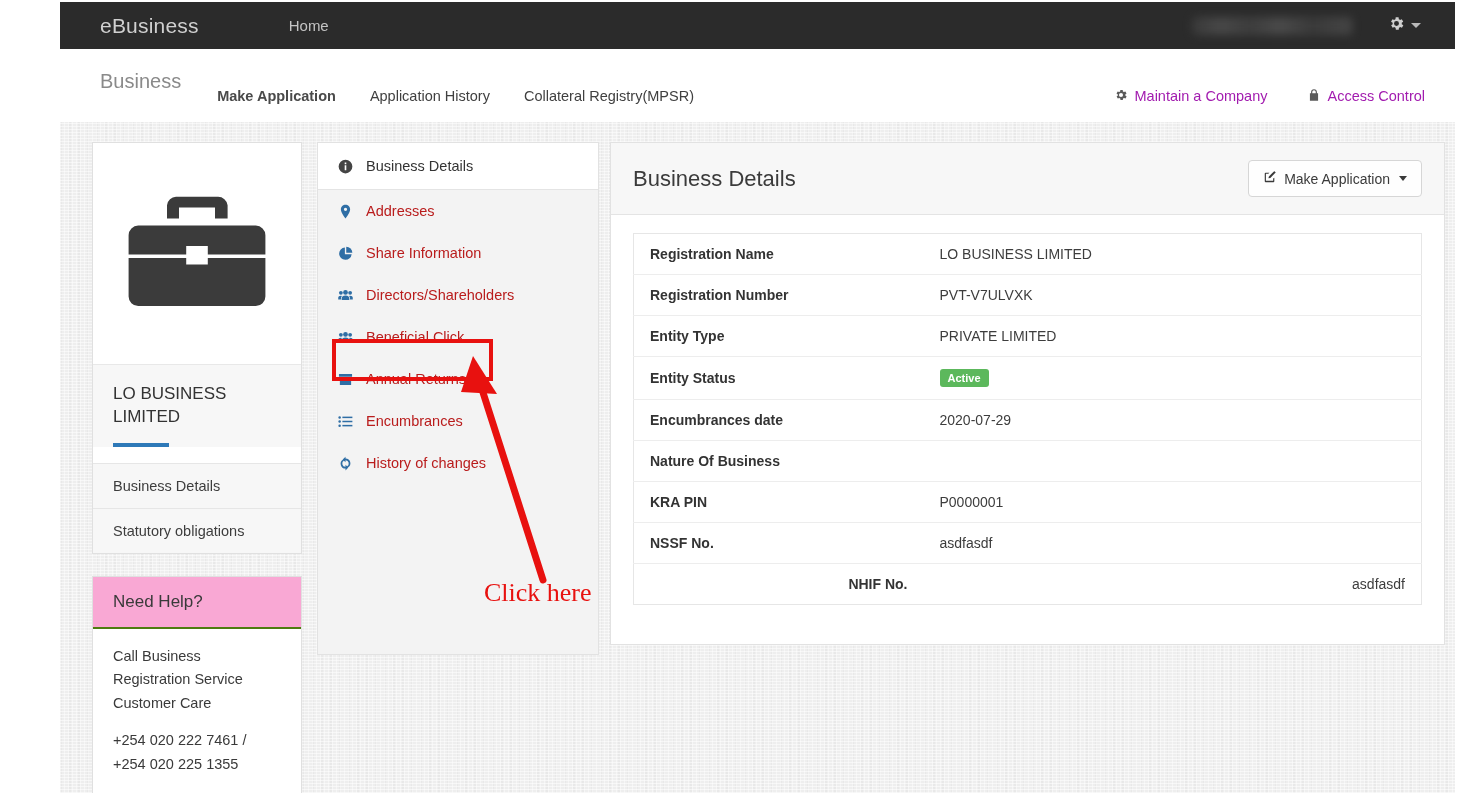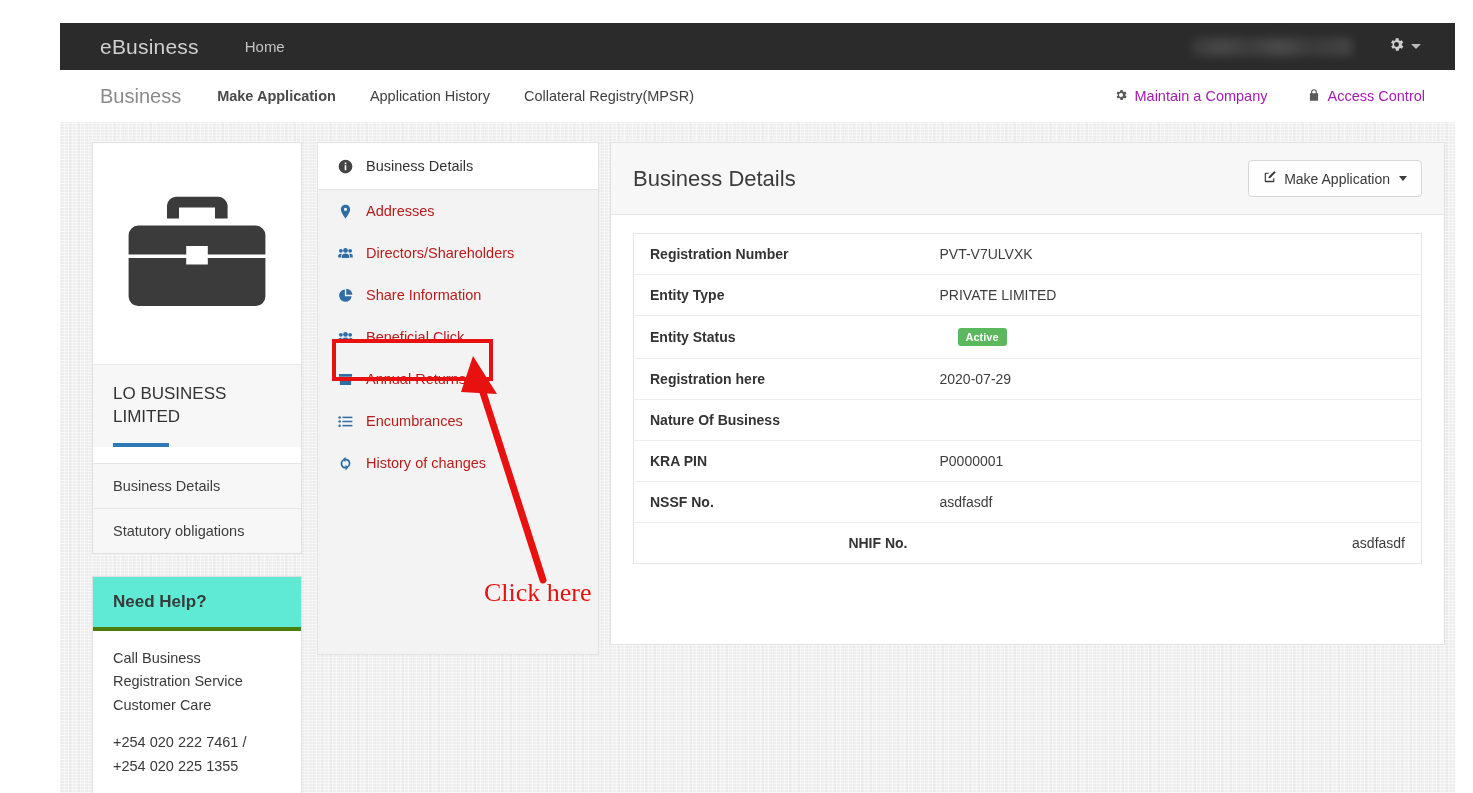--- a/index.html
+++ b/index.html
@@ -17,22 +17,22 @@
     left: 60px; top: 122px; width: 1395px; height: 671px;
     background-color: #eeeeee;
     background-image:
       repeating-linear-gradient(0deg, rgba(255,255,255,.55) 0 1px, rgba(0,0,0,0) 1px 3px),
       repeating-linear-gradient(90deg, rgba(255,255,255,.45) 0 1px, rgba(0,0,0,0) 1px 4px),
       repeating-linear-gradient(90deg, rgba(0,0,0,.025) 0 2px, rgba(0,0,0,0) 2px 9px);
   }
 
   
   .topbar {
-    position: absolute; left: 60px; top: 23px; width: 1395px; height: 47px;
-    background: #2b2b2b; display: flex; align-items: center;
+    position: absolute; left: 60px; top: 2px; width: 1395px; height: 47px;
+    background: #2b2b2b; display: flex; align-items: center; gap: 44px;
   }
   .brand {
     color: #d0d0d0; font-size: 21px; margin-left: 40px; letter-spacing: .2px;
   }
   .top-home {
     color: #c3c3c3; font-size: 15px; margin-left: 46px;
   }
   .topbar-right {
     margin-left: auto; display: flex; align-items: center; margin-right: 34px;
   }
@@ -45,21 +45,21 @@
   .gear-top svg { width: 17px; height: 17px; fill: #cfcfcf; }
   .caret-top {
     width: 0; height: 0; margin-left: 6px;
     border-left: 5px solid transparent; border-right: 5px solid transparent;
     border-top: 5px solid #b9b9b9;
   }
 
   
   .subnav {
     position: absolute; left: 60px; top: 70px; width: 1395px; height: 52px;
-    background: #ffffff; display: flex; align-items: center;
+    background: #ffffff; display: flex; 
   }
   .subnav-brand {
     font-size: 20px; color: #8a8a8a; margin-left: 40px; font-weight: 400;
   }
   .subnav-links { display: flex; align-items: center; margin-left: 36px; }
   .subnav-link {
     font-size: 14.5px; color: #404040; margin-right: 34px; white-space: nowrap;
   }
   .subnav-link.active { color: #4a4a4a; font-weight: bold; }
   .subnav-right { margin-left: auto; display: flex; align-items: center; margin-right: 30px; }
@@ -80,23 +80,22 @@
   .logo-box svg { width: 152px; height: 120px; fill: #3b3b3b; }
   .biz-name-wrap { padding: 18px 20px 0 20px; background: #f7f7f7; }
   .biz-name { font-size: 17px; color: #333; line-height: 1.35; }
   .blue-rule { width: 56px; height: 4px; background: #2e79b8; margin-top: 14px; margin-bottom: 16px; }
   .side-item {
     padding: 14px 20px; font-size: 14.5px; color: #3d3d3d;
     border-top: 1px solid #e6e6e6; background: #f7f7f7;
   }
   .help-card { margin-top: 22px; border: 1px solid #e0e0e0; background:#fff; }
   .help-head {
-    padding: 15px 20px; font-size: 17px; color: #3a3a3a; background: #5eead4;
-    border-bottom: 4px solid #4d7c0f;
-    font-weight: bold;
+    padding: 15px 20px; font-size: 17px; color: #3a3a3a; background: #f9a8d4;
+    border-bottom: 2px solid #4d7c0f;
   }
   .help-body { padding: 16px 20px 20px 20px; font-size: 14.5px; color: #3a3a3a; line-height: 1.62; }
   .help-gap { height: 14px; }
 
   
   .midpanel {
     position: absolute; left: 317px; top: 142px; width: 282px; height: 513px;
     background: #f3f3f3; border: 1px solid #e2e2e2;
   }
   .mid-active {
@@ -135,21 +134,21 @@
   }
   .table-wrap { padding: 18px 22px 22px 22px; }
   table.details { width: 100%; border-collapse: collapse; border: 1px solid #e6e6e6; }
   table.details tr { border-bottom: 1px solid #ededed; }
   table.details tr:last-child { border-bottom: none; text-align: right; }
   table.details td { padding: 12px 16px; font-size: 14px; vertical-align: middle; height: 41px; }
   td.lbl { width: 290px; font-weight: bold; color: #333; }
   td.val { color: #3d3d3d; }
   .badge {
     display: inline-block; background: #5cb85c; color: #fff;
-    font-size: 11px; font-weight: bold; padding: 3px 8px; border-radius: 3px; margin-left: 18px;
+    font-size: 11px; font-weight: bold; padding: 3px 8px; border-radius: 3px;
   }
 
   
   .anno-box {
     position: absolute; left: 332px; top: 339px; width: 161px; height: 42px;
     border: 4px solid #e8110f; pointer-events: none;
   }
   .anno-arrow { position: absolute; left: 455px; top: 350px; pointer-events: none; }
   .anno-text {
     position: absolute; left: 484px; top: 578px;
@@ -250,40 +249,40 @@
       <span class="mi-icon">
         <svg viewBox="0 0 24 24">
             <path d="M12 1C7.9 1 4.6 4.3 4.6 8.4 4.6 14 12 23 12 23s7.4-9 7.4-14.6C19.4 4.3 16.1 1 12 1zm0 10a2.6 2.6 0 1 1 2.6-2.6A2.6 2.6 0 0 1 12 11z"></path>
           </svg>
       </span>
       <span>Addresses</span>
     </div>
 
     <div class="mid-item">
       <span class="mi-icon">
+        <svg viewBox="0 0 24 24">
+            <path d="M11 2.2A10 10 0 1 0 21.8 13H11V2.2z"></path>
+            <path d="M13.2 1v9.8H23A10 10 0 0 0 13.2 1z"></path>
+          </svg>
+      </span>
+      <span>Share Information</span>
+    </div>
+
+    <div class="mid-item">
+      <span class="mi-icon">
         <svg viewBox="0 0 26 20">
             <circle cx="5" cy="5.4" r="3.3"></circle>
             <circle cx="21" cy="5.4" r="3.3"></circle>
             <circle cx="13" cy="4.6" r="4.1"></circle>
             <path d="M13 10.2c-4 0-6.6 2.1-6.6 4.8V18h13.2v-3c0-2.7-2.6-4.8-6.6-4.8z"></path>
             <path d="M5 10.4c-2.8 0-4.6 1.5-4.6 3.4V17H5.2v-2.2c0-1.6.6-3 1.7-4a7 7 0 0 0-1.9-.4z"></path>
             <path d="M21 10.4a7 7 0 0 0-1.9.4c1.1 1 1.7 2.4 1.7 4V17h4.8v-3.2c0-1.9-1.8-3.4-4.6-3.4z"></path>
           </svg>
       </span>
       <span>Directors/Shareholders</span>
-    </div>
-
-    <div class="mid-item">
-      <span class="mi-icon">
-        <svg viewBox="0 0 24 24">
-            <path d="M11 2.2A10 10 0 1 0 21.8 13H11V2.2z"></path>
-            <path d="M13.2 1v9.8H23A10 10 0 0 0 13.2 1z"></path>
-          </svg>
-      </span>
-      <span>Share Information</span>
     </div>
 
     <div class="mid-item">
       <span class="mi-icon">
         <svg viewBox="0 0 26 20">
             <circle cx="5" cy="5.4" r="3.3"></circle>
             <circle cx="21" cy="5.4" r="3.3"></circle>
             <circle cx="13" cy="4.6" r="4.1"></circle>
             <path d="M13 10.2c-4 0-6.6 2.1-6.6 4.8V18h13.2v-3c0-2.7-2.6-4.8-6.6-4.8z"></path>
             <path d="M5 10.4c-2.8 0-4.6 1.5-4.6 3.4V17H5.2v-2.2c0-1.6.6-3 1.7-4a7 7 0 0 0-1.9-.4z"></path>
@@ -341,35 +340,39 @@
         </span>
         <span>Make Application</span>
         <span class="caret-btn"></span>
       </div>
     </div>
 
     <div class="table-wrap">
       <table class="details">
         <tbody>
           <tr>
+            <td class="lbl">Registration Name</td>
+            <td class="val">LO BUSINESS LIMITED</td>
+          </tr>
+          <tr>
             <td class="lbl">Registration Number</td>
             <td class="val">PVT-V7ULVXK</td>
           </tr>
           <tr>
             <td class="lbl">Entity Type</td>
             <td class="val">PRIVATE LIMITED</td>
           </tr>
           <tr>
             <td class="lbl">Entity Status</td>
             <td class="val">
               <span class="badge">Active</span>
             </td>
           </tr>
           <tr>
-            <td class="lbl">Registration here</td>
+            <td class="lbl">Encumbrances date</td>
             <td class="val">2020-07-29</td>
           </tr>
           <tr>
             <td class="lbl">Nature Of Business</td>
             <td class="val"></td>
           </tr>
           <tr>
             <td class="lbl">KRA PIN</td>
             <td class="val">P0000001</td>
           </tr>

